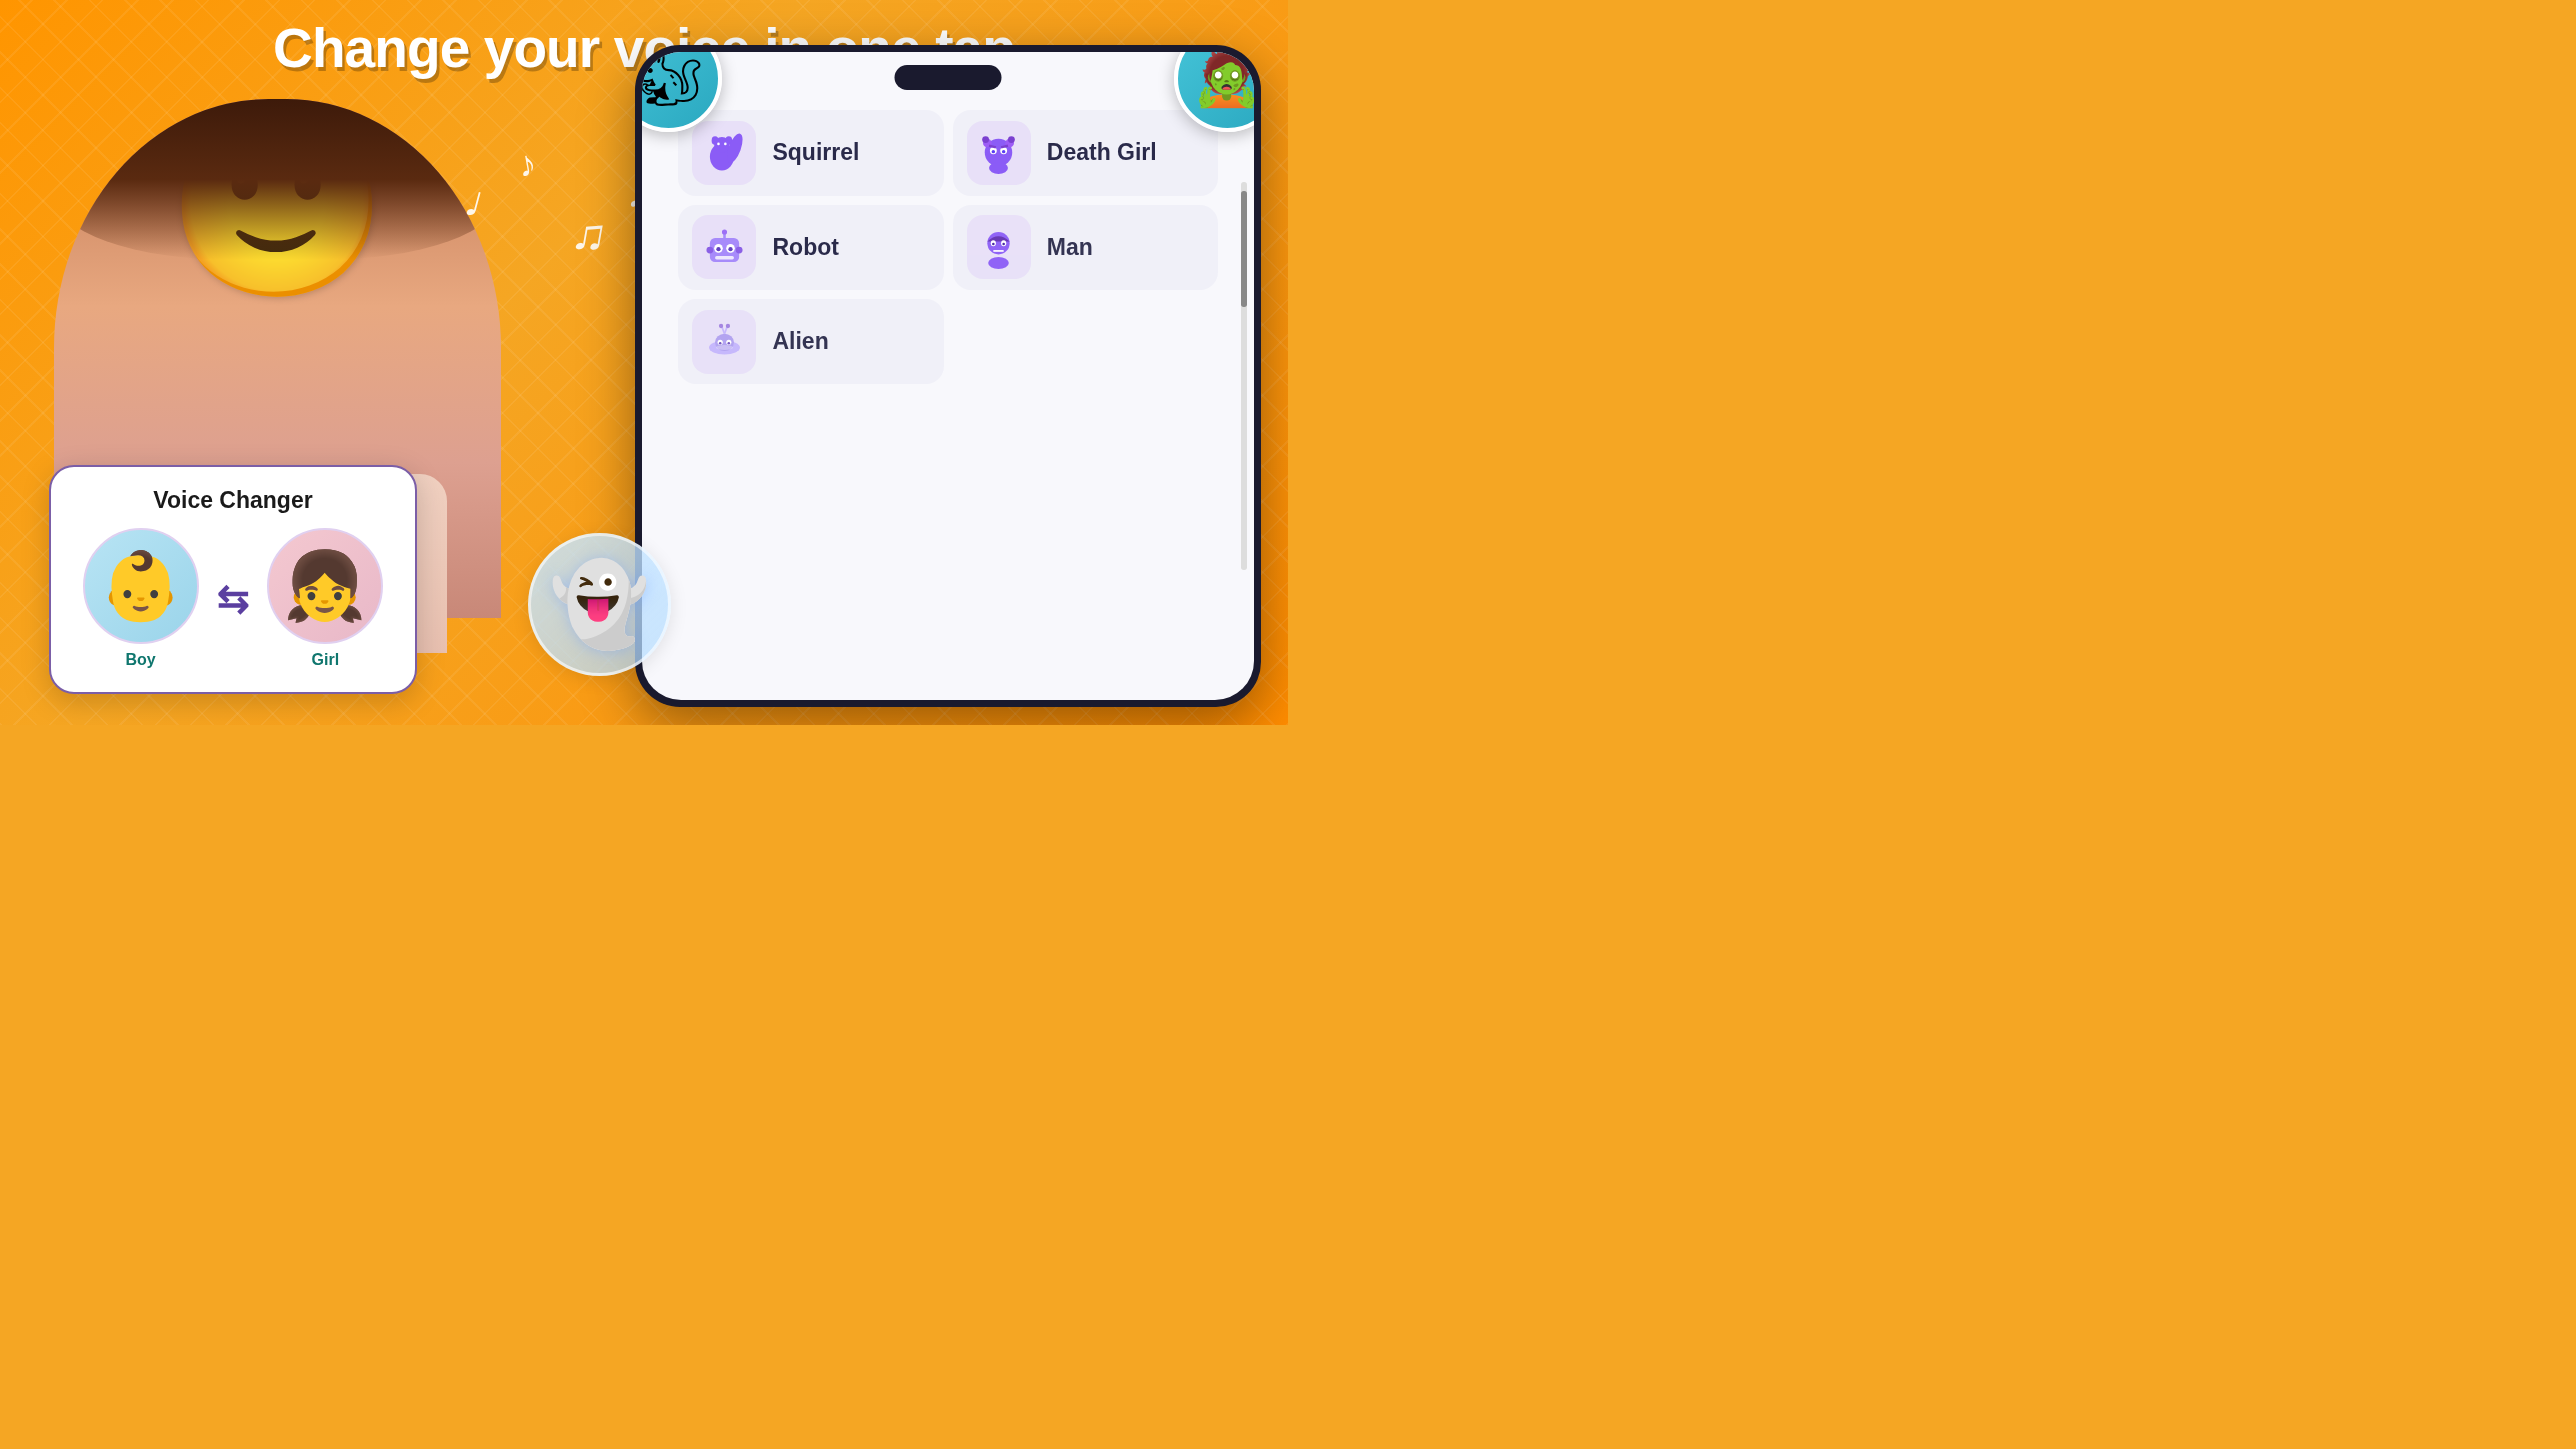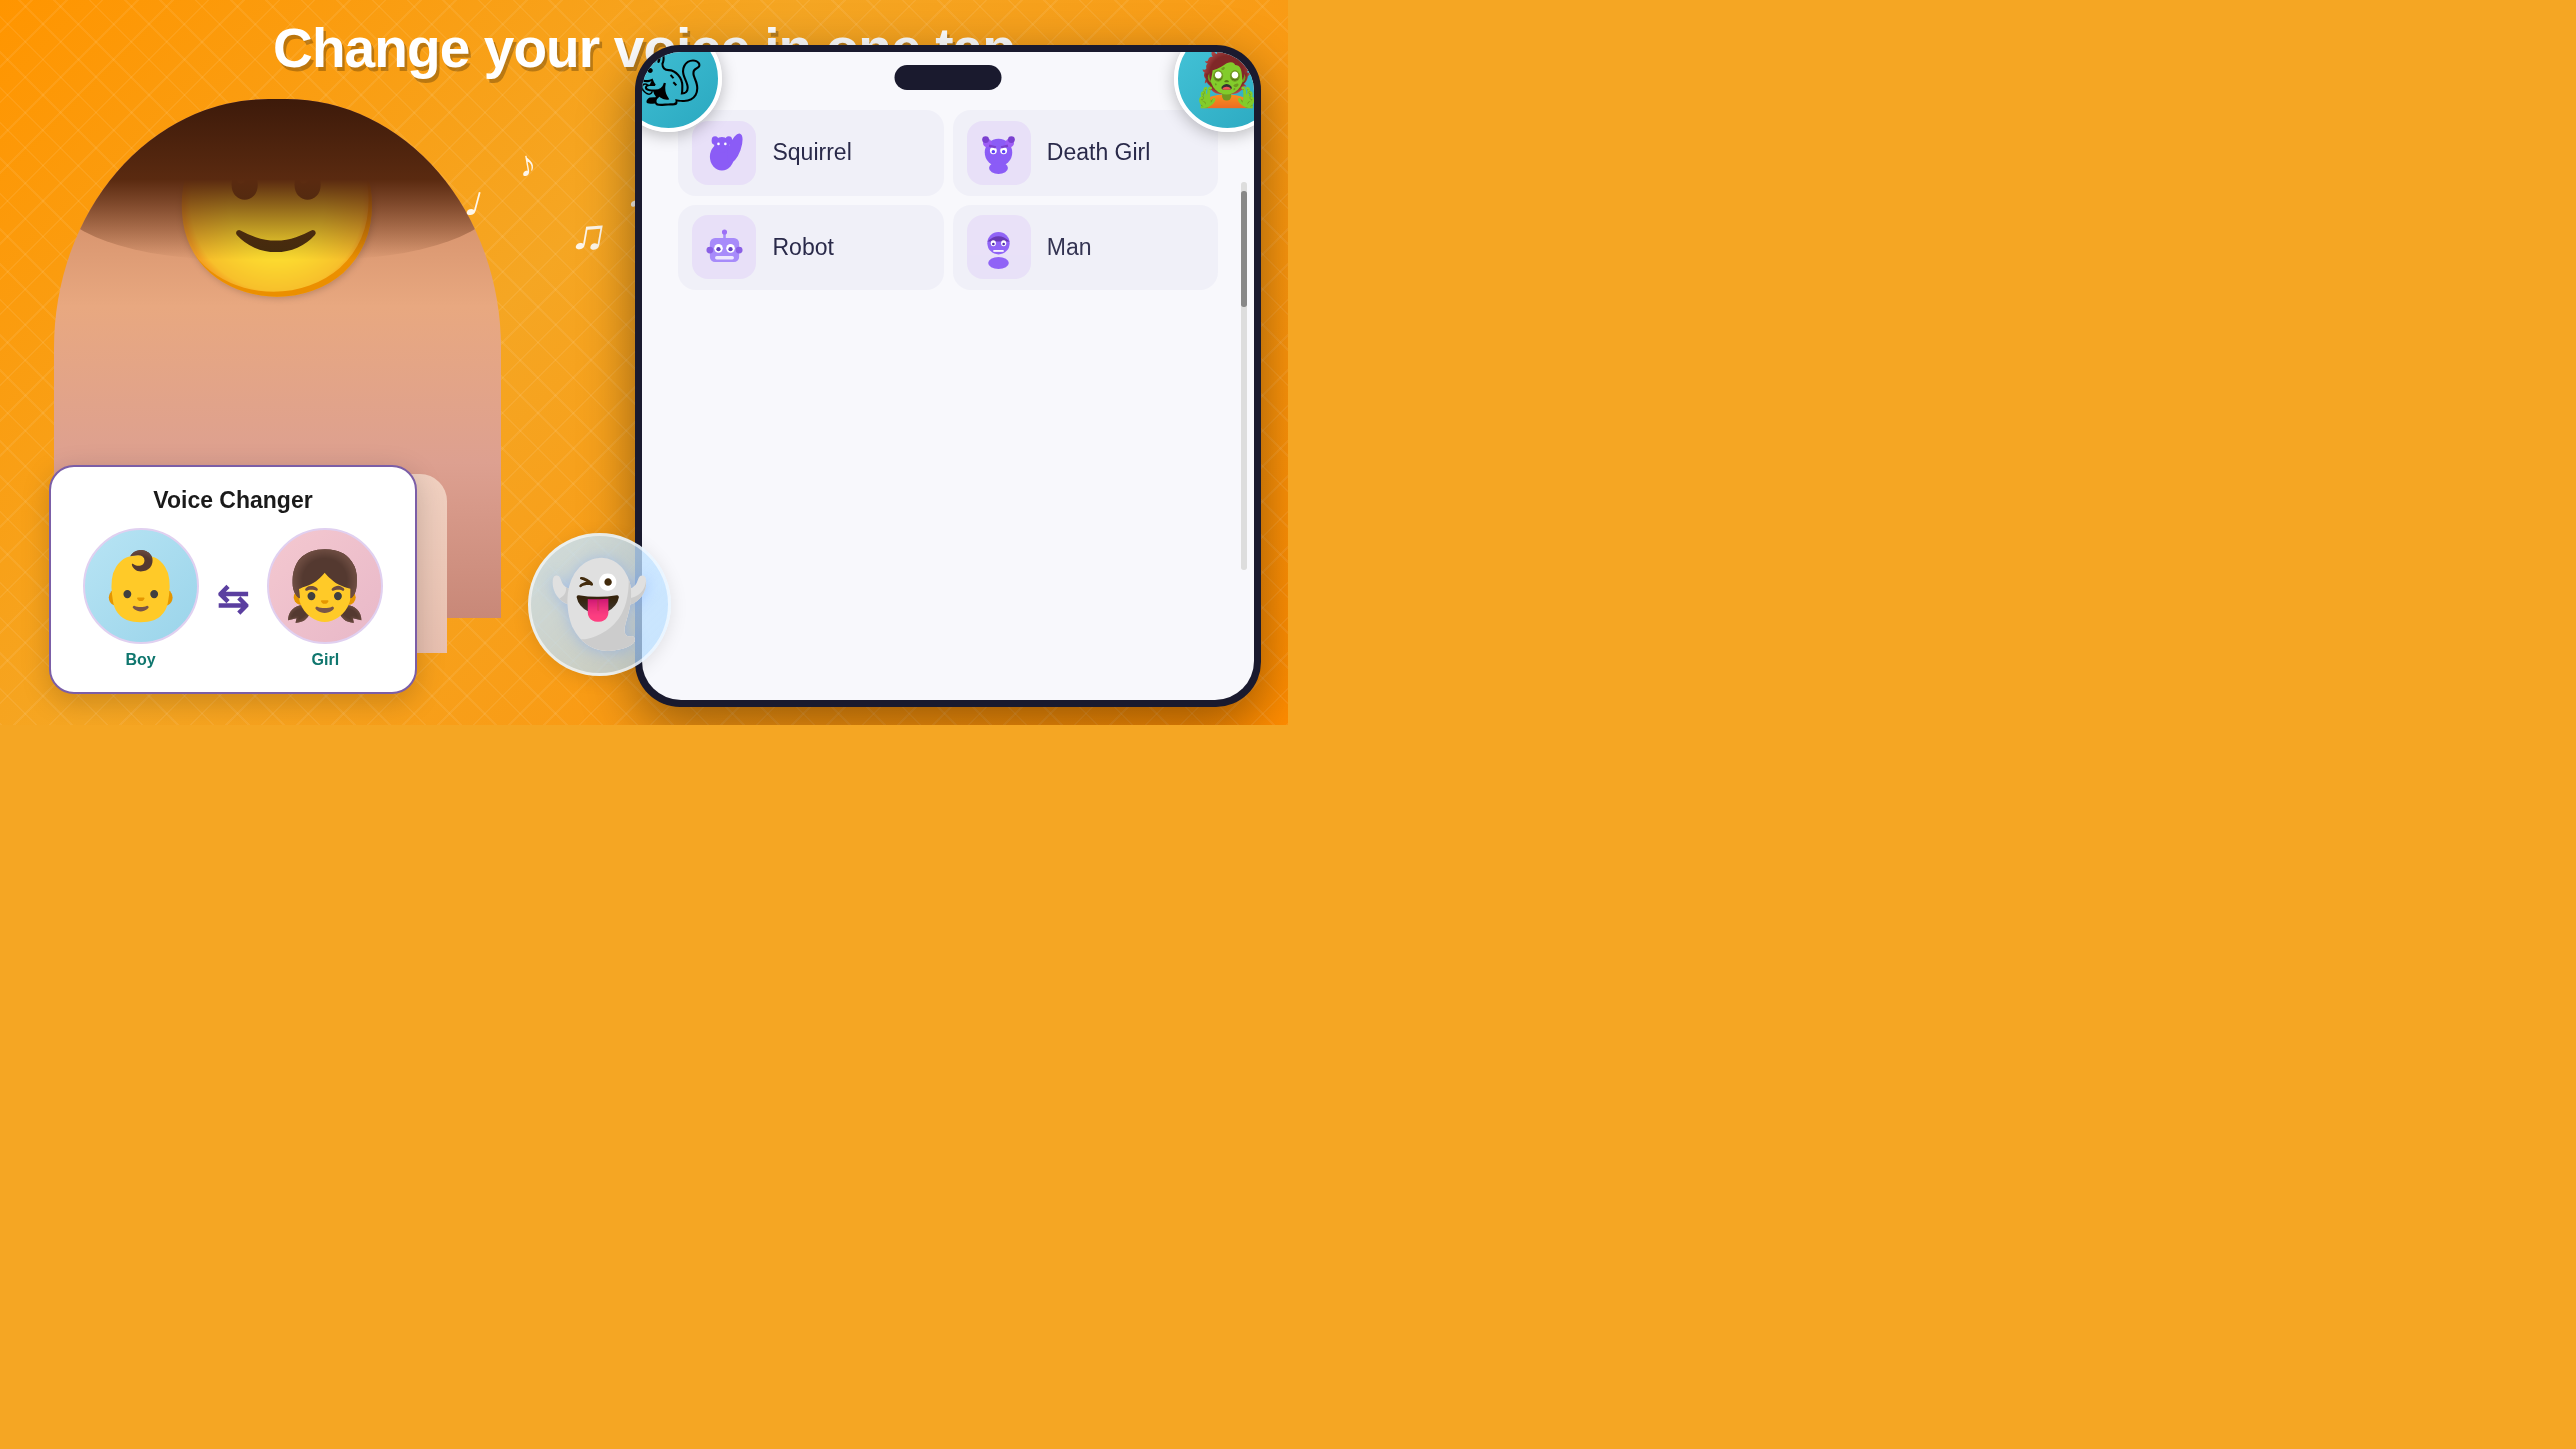--- a/index.html
+++ b/index.html
@@ -230,21 +230,21 @@
       background: #e8e0f8;
       display: flex;
       align-items: center;
       justify-content: center;
       font-size: 38px;
       flex-shrink: 0;
     }
 
     .effect-name {
       font-size: 23px;
-      font-weight: 400;
+      font-weight: 700;
       color: #2a2a4a;
     }
 
     .scrollbar-area {
       position: absolute;
       right: 7.2px;
       top: 20%;
       height: 60%;
       width: 5.4px;
       background: #ddd;
@@ -405,20 +405,43 @@
               <circle cx="31" cy="21" r="1.5" fill="#4020A0"></circle>
 
               <line x1="19" y1="29" x2="31" y2="29" stroke="white" stroke-width="2"></line>
 
               <ellipse cx="25" cy="43" rx="12" ry="7"></ellipse>
             </svg>
           </div>
           <span class="effect-name">Man</span>
         </div>
 
+        <div class="effect-item" style="opacity:0.95;">
+          <div class="effect-icon">
+            <svg viewBox="0 0 50 50" width="43" height="43" fill="#C4B5FD">
+
+              <ellipse cx="25" cy="32" rx="18" ry="8"></ellipse>
+
+              <ellipse cx="25" cy="26" rx="11" ry="10" fill="#B0A0F0"></ellipse>
+
+              <line x1="25" y1="16" x2="22" y2="8" stroke="#C4B5FD" stroke-width="2"></line>
+              <circle cx="21" cy="7" r="2.5" fill="#A080E0"></circle>
+              <line x1="25" y1="16" x2="28" y2="8" stroke="#C4B5FD" stroke-width="2"></line>
+              <circle cx="29" cy="7" r="2.5" fill="#A080E0"></circle>
+
+              <circle cx="20" cy="26" r="3" fill="white"></circle>
+              <circle cx="30" cy="26" r="3" fill="white"></circle>
+              <circle cx="20" cy="27" r="1.5" fill="#7050C0"></circle>
+              <circle cx="30" cy="27" r="1.5" fill="#7050C0"></circle>
+
+              <ellipse cx="25" cy="32" rx="10" ry="3" fill="rgba(255,255,255,0.3)"></ellipse>
+            </svg>
+          </div>
+          <span class="effect-name">Alien</span>
+        </div>
 
       </div>
     </div>
 
     <div class="scrollbar-area">
       <div class="scrollbar-thumb"></div>
     </div>
   </div>
 </div>
 

